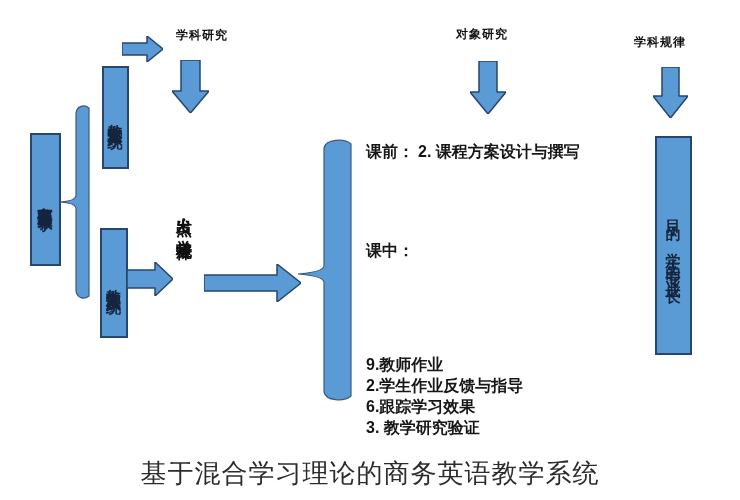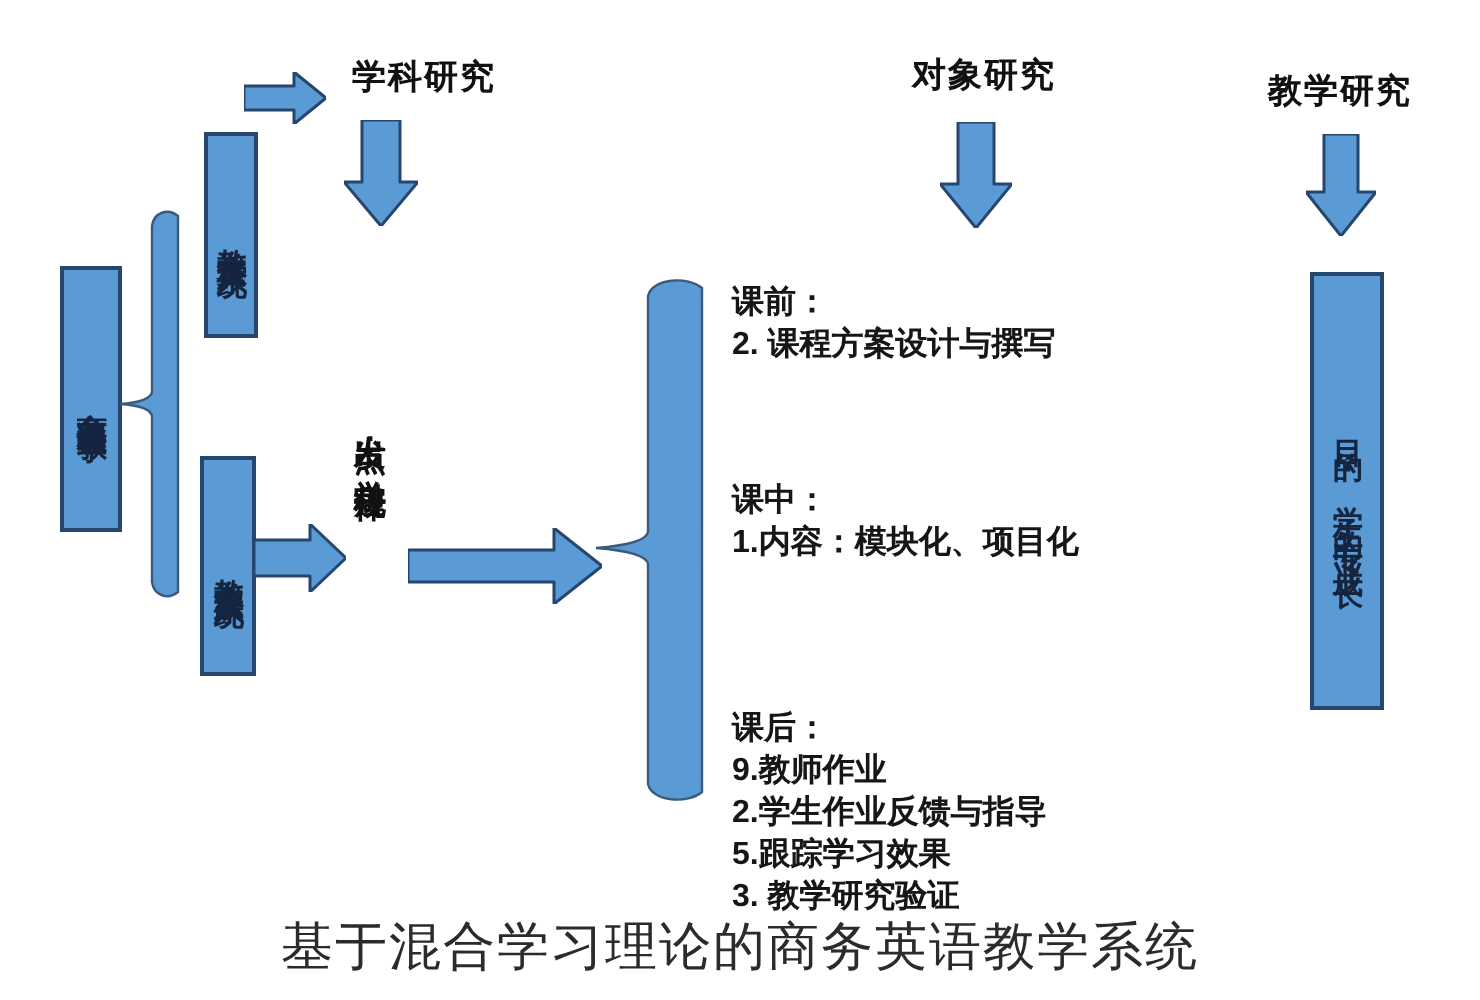--- a/index.html
+++ b/index.html
@@ -8,21 +8,21 @@
     background:#ffffff;
   }
   #canvas{
     position:relative;
     width:740px;height:500px;
     background:#ffffff;
     overflow:hidden;
   }
   .abs{position:absolute;}
   .toplabel{
-    font-size:17px;font-weight:700;color:#111111;
+    font-size:12px;font-weight:700;color:#111111;
     letter-spacing:1px;white-space:nowrap;
   }
   .vbox{
     position:absolute;
     background:#5b9bd5;
     border:2px solid #27466e;
     box-sizing:border-box;
     writing-mode:vertical-rl;
     text-orientation:upright;
     display:flex;align-items:center;justify-content:center;
@@ -33,41 +33,41 @@
     position:absolute;
     writing-mode:vertical-rl;
     text-orientation:upright;
     font-weight:700;color:#111111;
     line-height:1;
   }
   .phase{
     position:absolute;
     display:flex;
     font-size:16px;font-weight:700;color:#161616;
-    line-height:21px;white-space:nowrap;flex-direction:column;
+    line-height:21px;white-space:nowrap;
   }
   .phase .plabel{width:52px;flex:0 0 auto;}
   .caption{
     position:absolute;
     top:456px;left:350px;
     transform:translateX(-50%);
     font-family:"DejaVu Serif","Liberation Serif",serif;
     font-size:26px;color:#2b2b2b;
     letter-spacing:1px;white-space:nowrap;margin-left:20px;
   }
   svg{display:block;}
 </style>
 </head>
 <body>
 
 <div id="canvas">
 
   <div class="abs toplabel" style="left:176px;top:27px;">学科研究</div>
   <div class="abs toplabel" style="left:456px;top:26px;">对象研究</div>
-  <div class="abs toplabel" style="left:634px;top:34px;">教学研究</div>
+  <div class="abs toplabel" style="left:634px;top:34px;">学科规律</div>
 
   <div class="abs" style="left:122px;top:36px;">
     <svg width="41" height="26" viewBox="0 0 41 26">
       <polygon points="0,7 25,7 25,0 41,13 25,26 25,19 0,19" fill="#5b9bd5" stroke="#27466e" stroke-width="1.5" stroke-linejoin="round"></polygon>
     </svg>
   </div>
 
   <div class="abs" style="left:172px;top:60px;">
     <svg width="37" height="53" viewBox="0 0 37 53">
       <polygon points="9,0 28,0 28,31 37,31 18.5,53 0,31 9,31" fill="#5b9bd5" stroke="#27466e" stroke-width="1.5" stroke-linejoin="round"></polygon>
@@ -121,30 +121,28 @@
   <div class="phase" style="left:366px;top:141px;">
     <span class="plabel">课前：</span>
     <div>
       <div>2. 课程方案设计与撰写</div>
     </div>
   </div>
 
   <div class="phase" style="left:366px;top:240px;">
     <span class="plabel">课中：</span>
     <div>
-      <div>1.内容：模块化、项目化</div>
     </div>
   </div>
 
   <div class="phase" style="left:366px;top:354px;">
-    <span class="plabel">课后：</span>
     <div>
       <div>9.教师作业</div>
       <div>2.学生作业反馈与指导</div>
-      <div>5.跟踪学习效果</div>
+      <div>6.跟踪学习效果</div>
       <div>3. 教学研究验证</div>
     </div>
   </div>
 
   <div class="vbox" style="left:655px;top:136px;width:37px;height:219px;font-size:15px;letter-spacing:6px;">目的：学生的专业成长</div>
 
   <div class="caption">基于混合学习理论的商务英语教学系统</div>
 
 </div>
 

